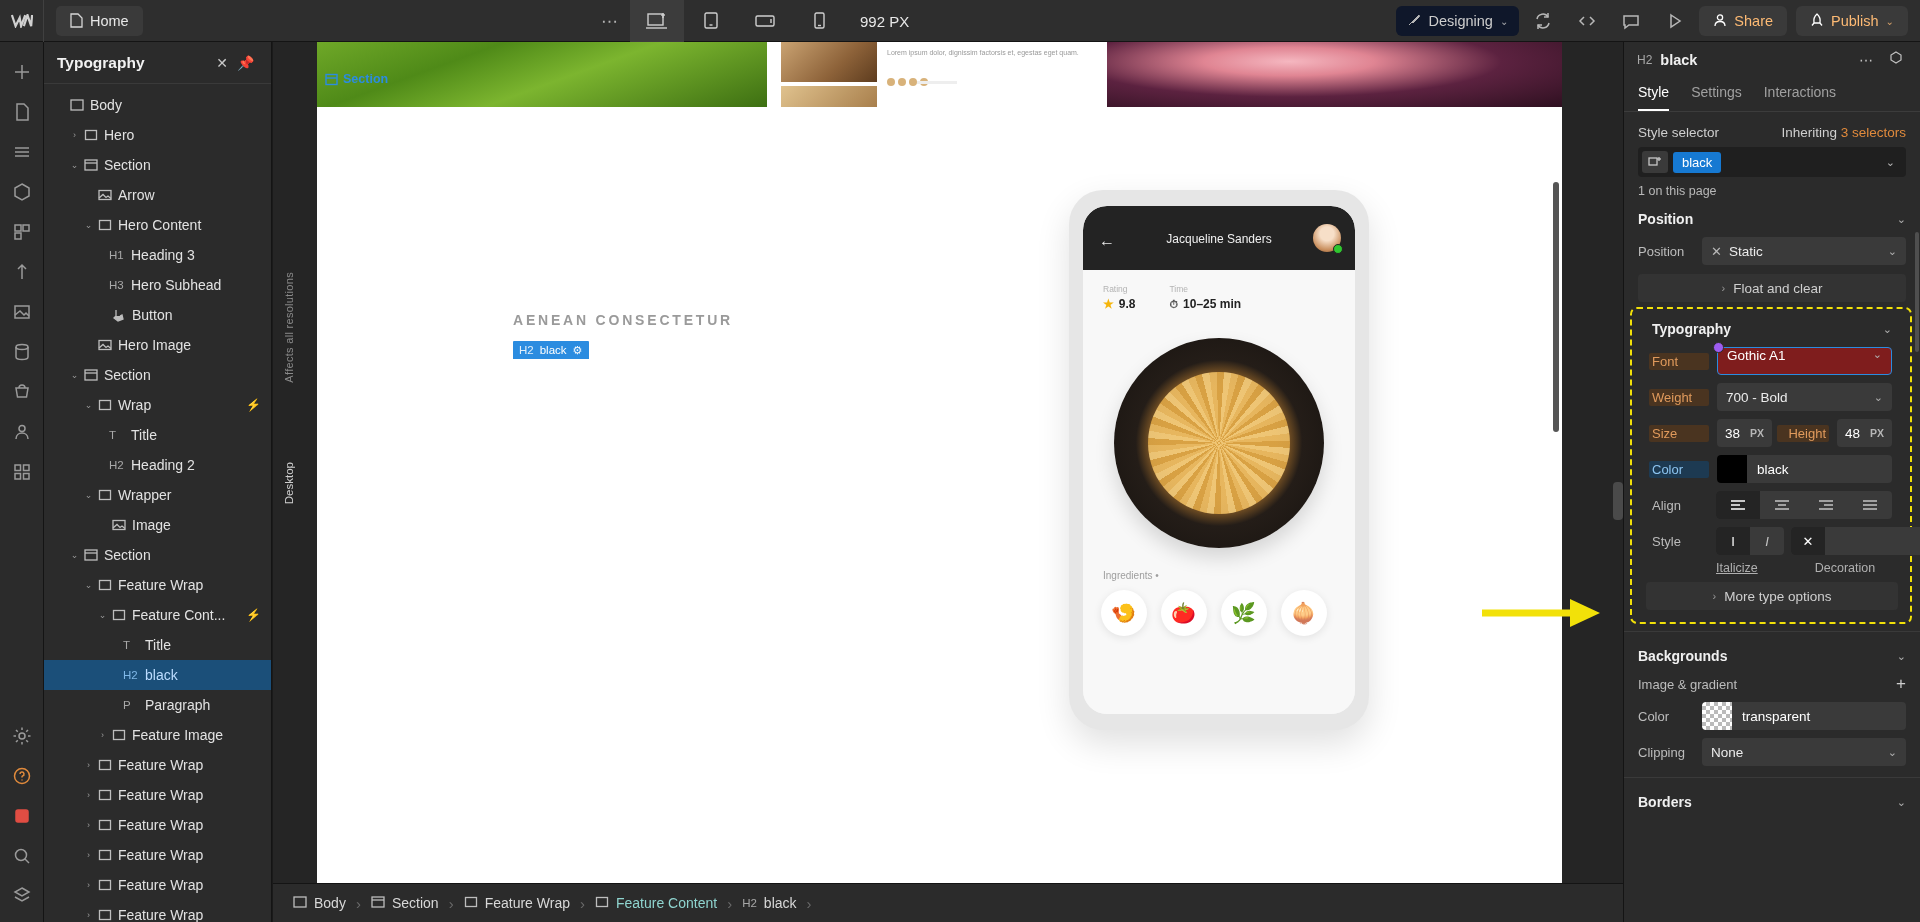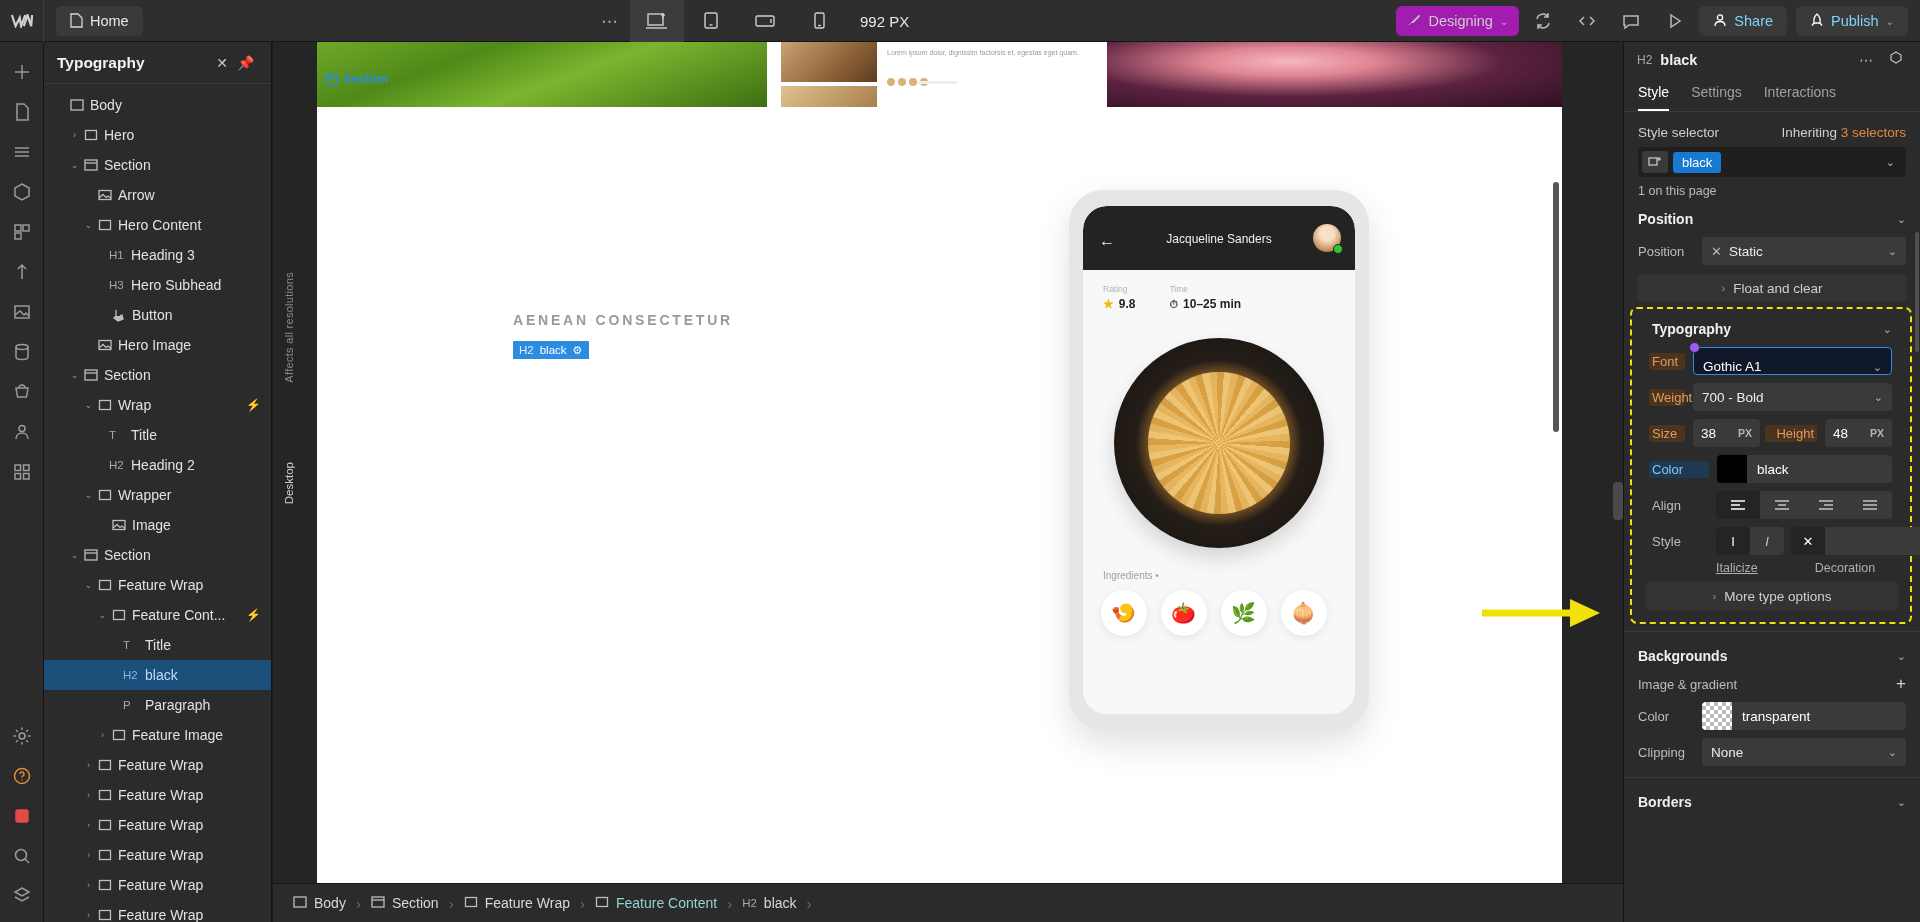--- a/index.html
+++ b/index.html
@@ -40,31 +40,31 @@
     width: 54px; height: 42px; display: flex; align-items: center; justify-content: center;
   }
   .bp-btn.active { background: #3c3c3c; }
   .bp-btn svg { stroke: #cfcfcf; fill: none; stroke-width: 1.4; }
   .px-label { color: #e8e8e8; font-size: 15px; margin-left: 14px; }
   .topbar-right {
     position: absolute; right: 12px; top: 0; height: 42px;
     display: flex; align-items: center; gap: 4px;
   }
   .mode-pill {
-    height: 30px; background: #a21caf; border-radius: 6px; padding: 0 11px;
+    height: 30px; background: #0f172a; border-radius: 6px; padding: 0 11px;
     display: flex; align-items: center; gap: 7px; color: #cdcdcd; font-size: 14.5px;
   }
   .tb-icon-btn {
     width: 40px; height: 42px; display:flex; align-items:center; justify-content:center;
     color: #b8b8b8;
   }
   .tb-icon-btn svg { stroke: #b8b8b8; fill: none; stroke-width: 1.5; }
   .share-btn, .publish-btn {
     height: 30px; border-radius: 6px; display: flex; align-items: center;
-    gap: 7px; padding: 0 14px; font-size: 14.5px; color: #7dd3fc;
+    gap: 7px; padding: 0 14px; font-size: 14.5px; color: #fdba74;
   }
   .share-btn { background: #3a3a3a; }
   .publish-btn { background: #3a3a3a; margin-left: 5px; }
   .chev { font-size: 10px; opacity: .8; }
 
   
   .rail {
     position: absolute; left: 0; top: 42px; width: 44px; height: 880px;
     background: #2b2b2b; border-right: 1px solid #141414;
     display: flex; flex-direction: column; align-items: center; padding-top: 10px;
@@ -255,43 +255,43 @@
   .sel-caret { margin-left: auto; color: #b6b6b6; font-size: 11px; padding-right: 7px; }
   .rp-onpage { color: #b9b9b9; font-size: 12.5px; padding: 7px 14px 4px; }
 
   .sect-head {
     display: flex; align-items: center; padding: 9px 14px 6px; color: #f0f0f0;
     font-size: 14px; font-weight: bold;
   }
   .sect-head .caret { margin-left: auto; color: #b0b0b0; font-size: 11px; font-weight: normal; }
   .row { display: flex; align-items: center; padding: 4px 14px; gap: 8px; }
   .row-lbl { color: #bcbcbc; font-size: 13px; width: 56px; flex: none; }
-  .row-lbl.hl-orange { color: #e09a5c; background: #4a3420; border-radius: 2px; padding: 1px 3px; margin-left:-3px; width: 36px;}
+  .row-lbl.hl-orange { color: #e09a5c; background: #4a3420; border-radius: 2px; padding: 1px 3px; margin-left:-3px; width: 60px;}
   .row-lbl.hl-blue { color: #8cc4f0; background: #1d3a52; border-radius: 2px; padding: 1px 3px; margin-left:-3px; width: 60px;}
   .ctl {
     flex: 1; height: 28px; background: #3a3a3a; border-radius: 4px;
     display: flex; align-items: center; padding: 0 9px; color: #ececec; font-size: 13.5px;
     gap: 7px;
   }
   .ctl .caret { margin-left: auto; color: #b0b0b0; font-size: 11px; }
   .ctl .xico { color: #b8b8b8; font-size: 13px; }
   .btn-wide {
     margin: 5px 14px; height: 28px; background: #333; border-radius: 4px;
     display: flex; align-items: center; justify-content: center; gap: 8px;
     color: #cfcfcf; font-size: 13.5px;
   }
   .btn-wide .caret { color: #9a9a9a; font-size: 11px; }
 
   .typo-box {
     margin: 4px 8px 4px 6px; border: 2px dashed #f2e109; border-radius: 7px;
     padding: 3px 4px 7px 6px; position: relative;
   }
   .font-ctl {
-    flex: 1; height: 28px; background: #0f172a; border-radius: 4px; border: 1.5px solid #2b8ce0;
-    display: flex; align-items: flex-end; padding: 0 9px; color: #fff; font-size: 13.5px;
+    flex: 1; height: 28px; background: #7f1d1d; border-radius: 4px; border: 1.5px solid #2b8ce0;
+    display: flex; align-items: flex-start; padding: 0 9px; color: #fff; font-size: 13.5px;
     position: relative;
   }
   .font-dot {
     position: absolute; left: -5px; top: -6px; width: 11px; height: 11px; border-radius: 50%;
     background: #9d5cf0; border: 1.5px solid #2b2b2b;
   }
   .num-ctl {
     width: 78px; height: 28px; background: #3a3a3a; border-radius: 4px;
     display: flex; align-items: center; justify-content: space-between;
     padding: 0 8px; color: #fff; font-size: 13.5px;

